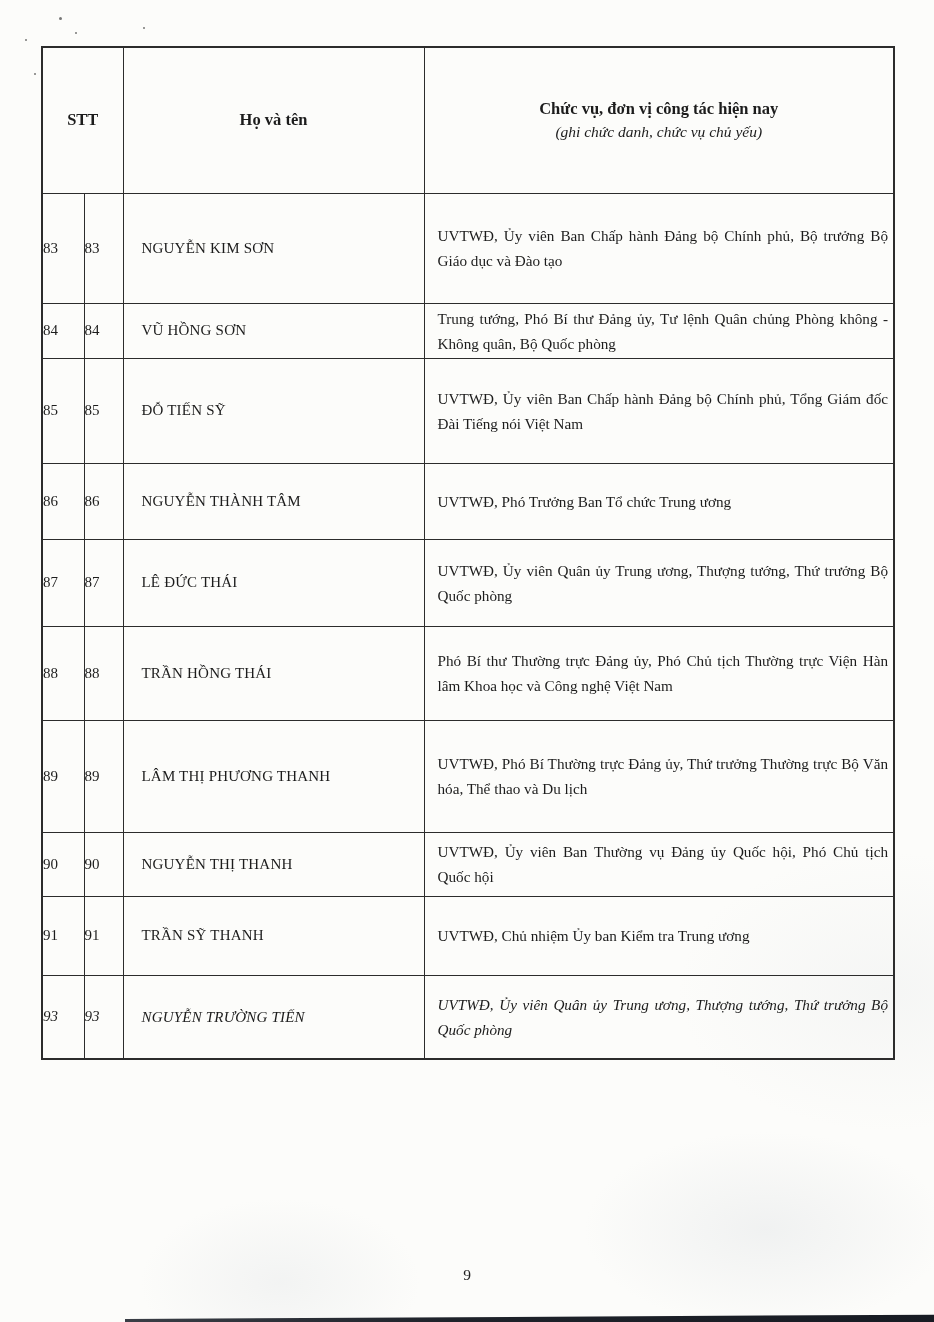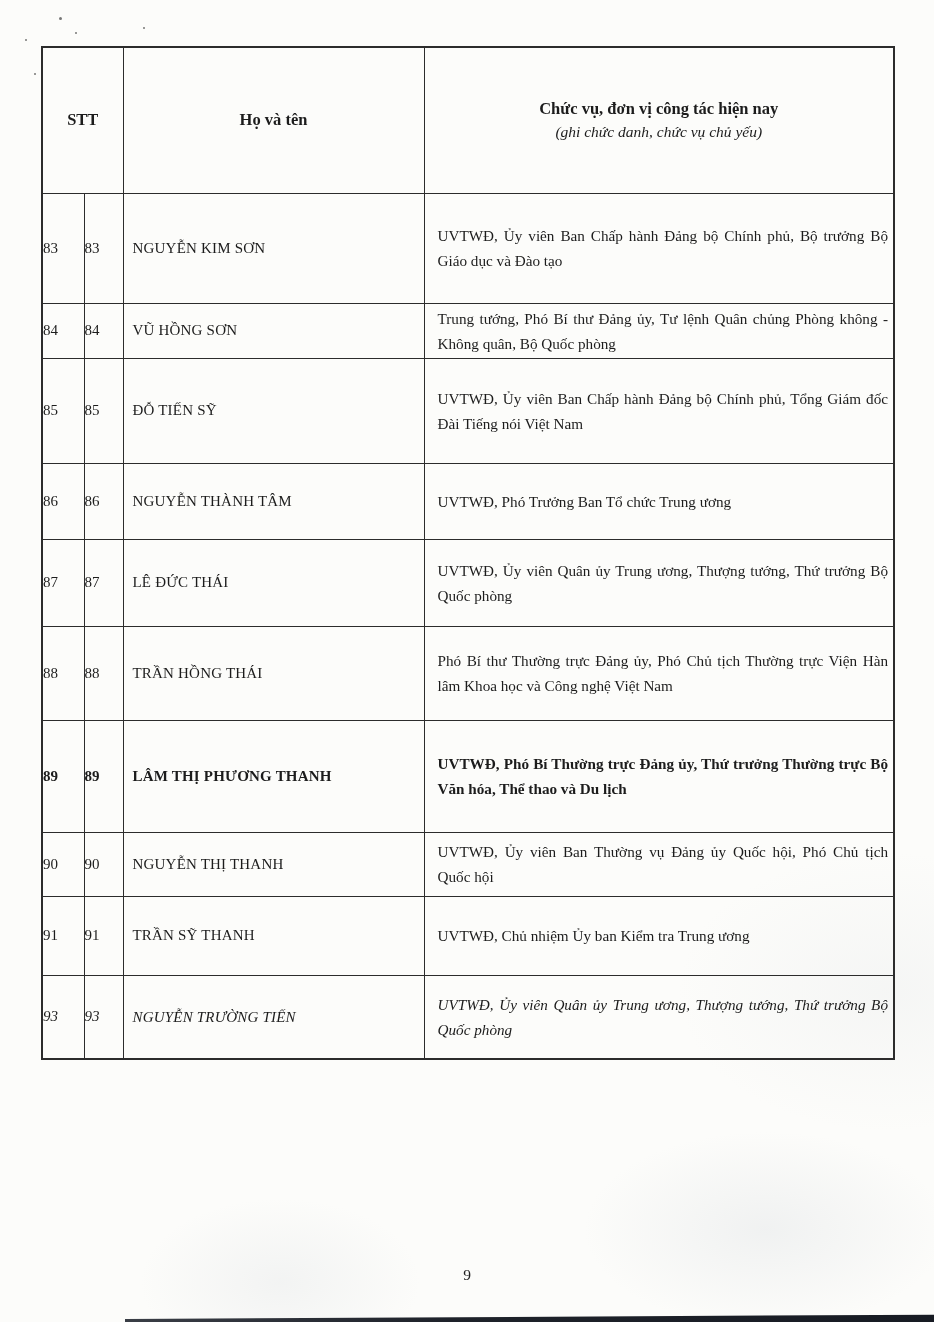--- a/index.html
+++ b/index.html
@@ -63,41 +63,41 @@
     text-align: left;
     vertical-align: middle;
     font-size: 15px;
     padding: 0;
   }
   td.c-name {
     text-align: left;
     vertical-align: middle;
     font-size: 15px;
     letter-spacing: 0.2px;
-    padding: 0 2px 0 9px;
+    padding: 0 2px 0 18px;
     line-height: 1.35;
     margin-top: 36px;
   }
   td.c-pos {
     text-align: justify;
     vertical-align: middle;
     font-size: 15.2px;
     line-height: 25px;
     padding: 2px 5px 2px 13px;
   }
 
   
   tr.hr  { height: 146px; padding-left: 35px; }
   tr.r0  { height: 110px; }
   tr.r1  { height: 48px;  }
   tr.r2  { height: 105px; }
   tr.r3  { height: 76px;  }
   tr.r4  { height: 87px;  }
   tr.r5  { height: 94px;  }
-  tr.r6  { height: 112px; font-weight: bold; }
+  tr.r6  { height: 112px; }
   tr.r7  { height: 64px;  }
   tr.r8  { height: 79px;  }
   tr.r9  { height: 104px; }
   tr.r10 { height: 84px; font-style: italic; }
 
   .page-number {
     position: absolute;
     left: 0;
     top: 1266px;
     width: 934px;

